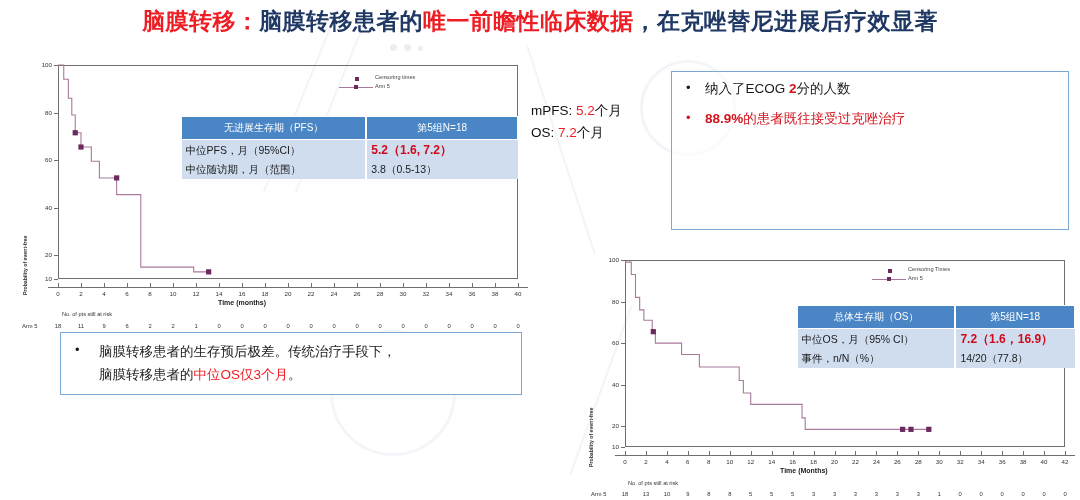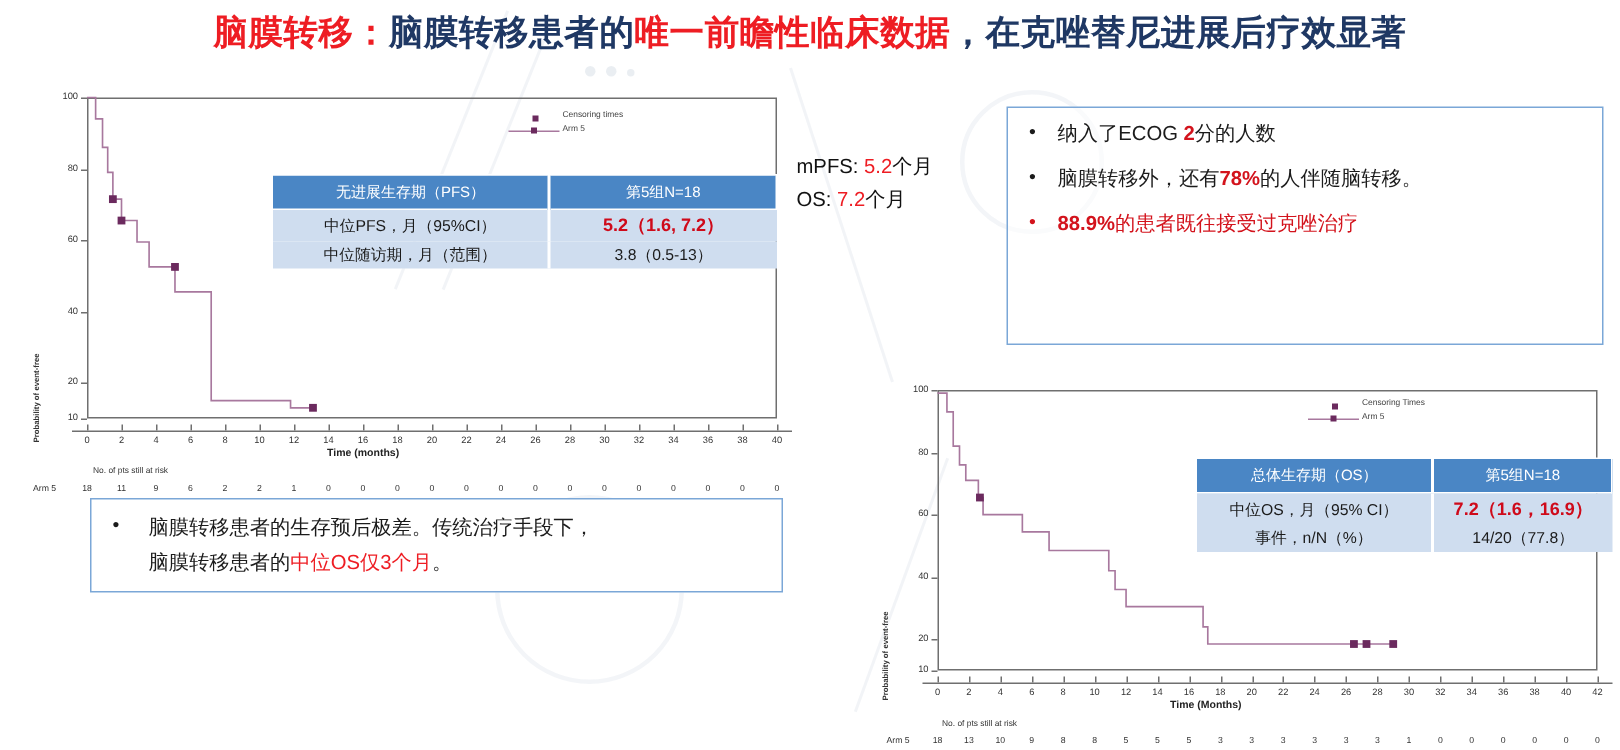--- a/index.html
+++ b/index.html
@@ -73,21 +73,21 @@
   .km-svg{position:absolute;left:0;top:0;}
 
   
   .dtable{position:absolute;border-collapse:collapse;}
   .dtable th{
     background:#4a86c5;color:#ffffff;font-weight:normal;
     text-align:center;padding:4px 2px;font-size:10px;
     border:1px solid #ffffff;
   }
   .dtable td{
-    background:#cfddef;color:#1b1b1b;text-align:center;
+    background:#cfddef;color:#1b1b1b;text-align:left;
     padding:2px 4px;font-size:10.5px;border:none;
   }
   .dtable td.lbl{background:#cfddef;}
   .dtable td.red{color:#cf0a1a;font-weight:bold;font-size:12px;}
   .dtable .sep{border-left:2px solid #ffffff;}
 
   
   #mpfs-block{
     position:absolute;left:531px;top:101px;
     font-size:13.5px;color:#111;line-height:1.45;
@@ -271,21 +271,20 @@
 <div id="mpfs-block">
   <span class="ln"><span><span>mPFS:</span>
      <span class="num-red">5.2</span><span>个月</span></span></span>
   <span class="ln"><span><span>OS:</span>
      <span class="num-red">7.2</span><span>个月</span></span></span>
 </div>
 
 <div id="bullets">
   <ul>
     <li><span>纳入了ECOG </span><span class="b-red">2</span><span>分的人数</span></li>
-    <li><span>脑膜转移外，还有</span><span class="b-red">78%</span><span>的人伴随脑转移。</span></li>
     <li class="red-bullet"><span></span><span class="b-red">88.9%</span><span>的患者既往接受过克唑治疗</span></li>
   </ul>
 </div>
 
 <div id="note">
   <p><span>脑膜转移患者的生存预后极差。传统治疗手段下，</span><br><span style="padding-left:0px;">脑膜转移患者的</span><span class="n-red">中位OS仅3个月</span><span>。</span></p>
 </div>
 
 <div class="chart" id="chart-os" style="left:575px;top:252px;width:505px;height:248px;">
 

